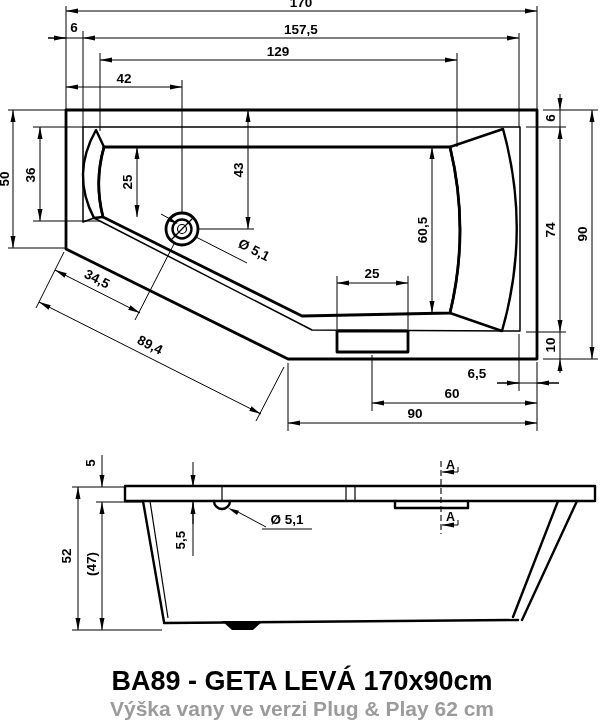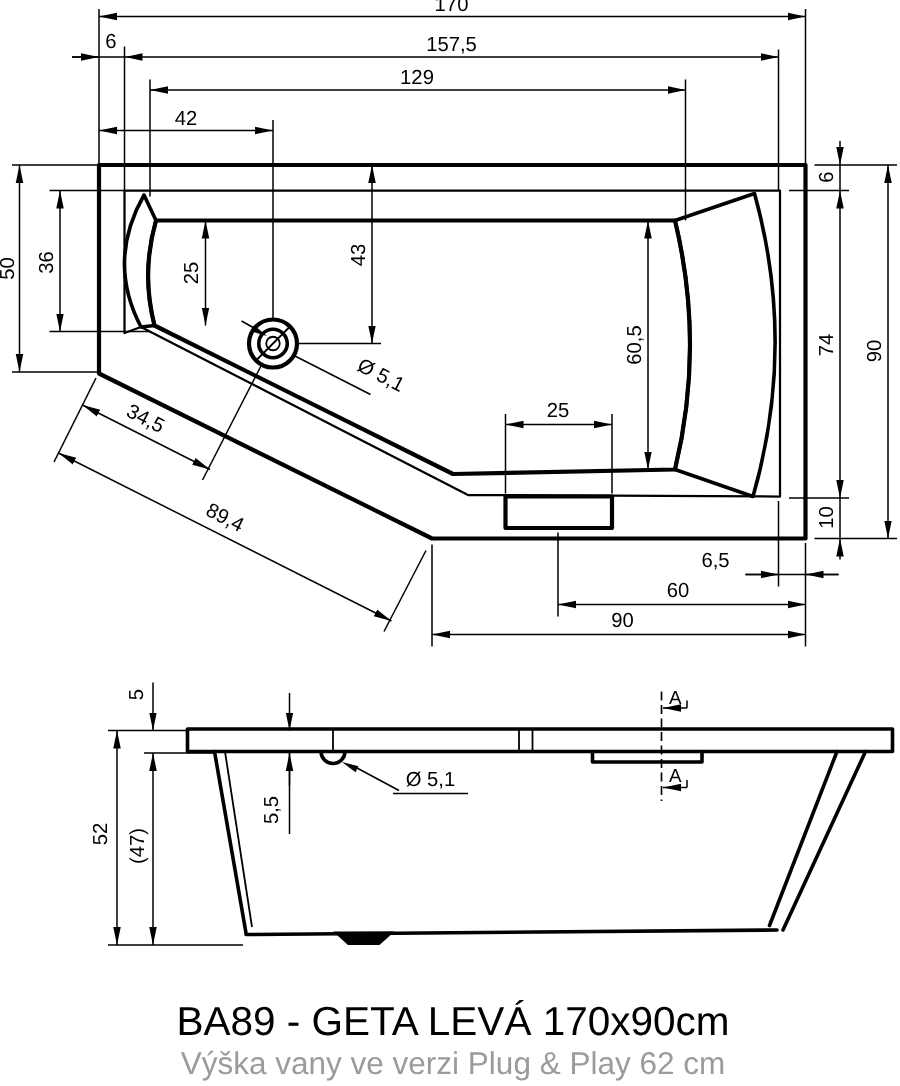--- a/index.html
+++ b/index.html
@@ -1,16 +1,16 @@
 <!DOCTYPE html>
 <html><head>
 <meta charset="utf-8">
 <style>
   html,body{margin:0;padding:0;background:#fff;}
-  .stage{position:relative;width:600px;height:724px;background:#ffffff;overflow:hidden;}
+  .stage{position:relative;width:600px;height:724px;background:#ffffff;overflow:hidden;font-weight:bold;}
   svg{display:block;}
   .t3{stroke:#000;stroke-width:2.8;fill:none;stroke-linejoin:round;stroke-linecap:round;}
   .t25{stroke:#000;stroke-width:2.4;fill:none;stroke-linejoin:round;stroke-linecap:round;}
   .t15{stroke:#000;stroke-width:1.5;fill:none;stroke-linejoin:round;}
   .t12{stroke:#000;stroke-width:1.2;fill:none;}
   .d{stroke:#000;stroke-width:1;fill:none;}
   .dash{stroke:#000;stroke-width:1.1;fill:none;stroke-dasharray:6 3;}
   text{font-family:"Liberation Sans","DejaVu Sans",sans-serif;fill:#000;font-size:13.5px;}
   text.big{font-size:27px;}
   text.sub{font-size:21px;fill:#9b9b9b;}

